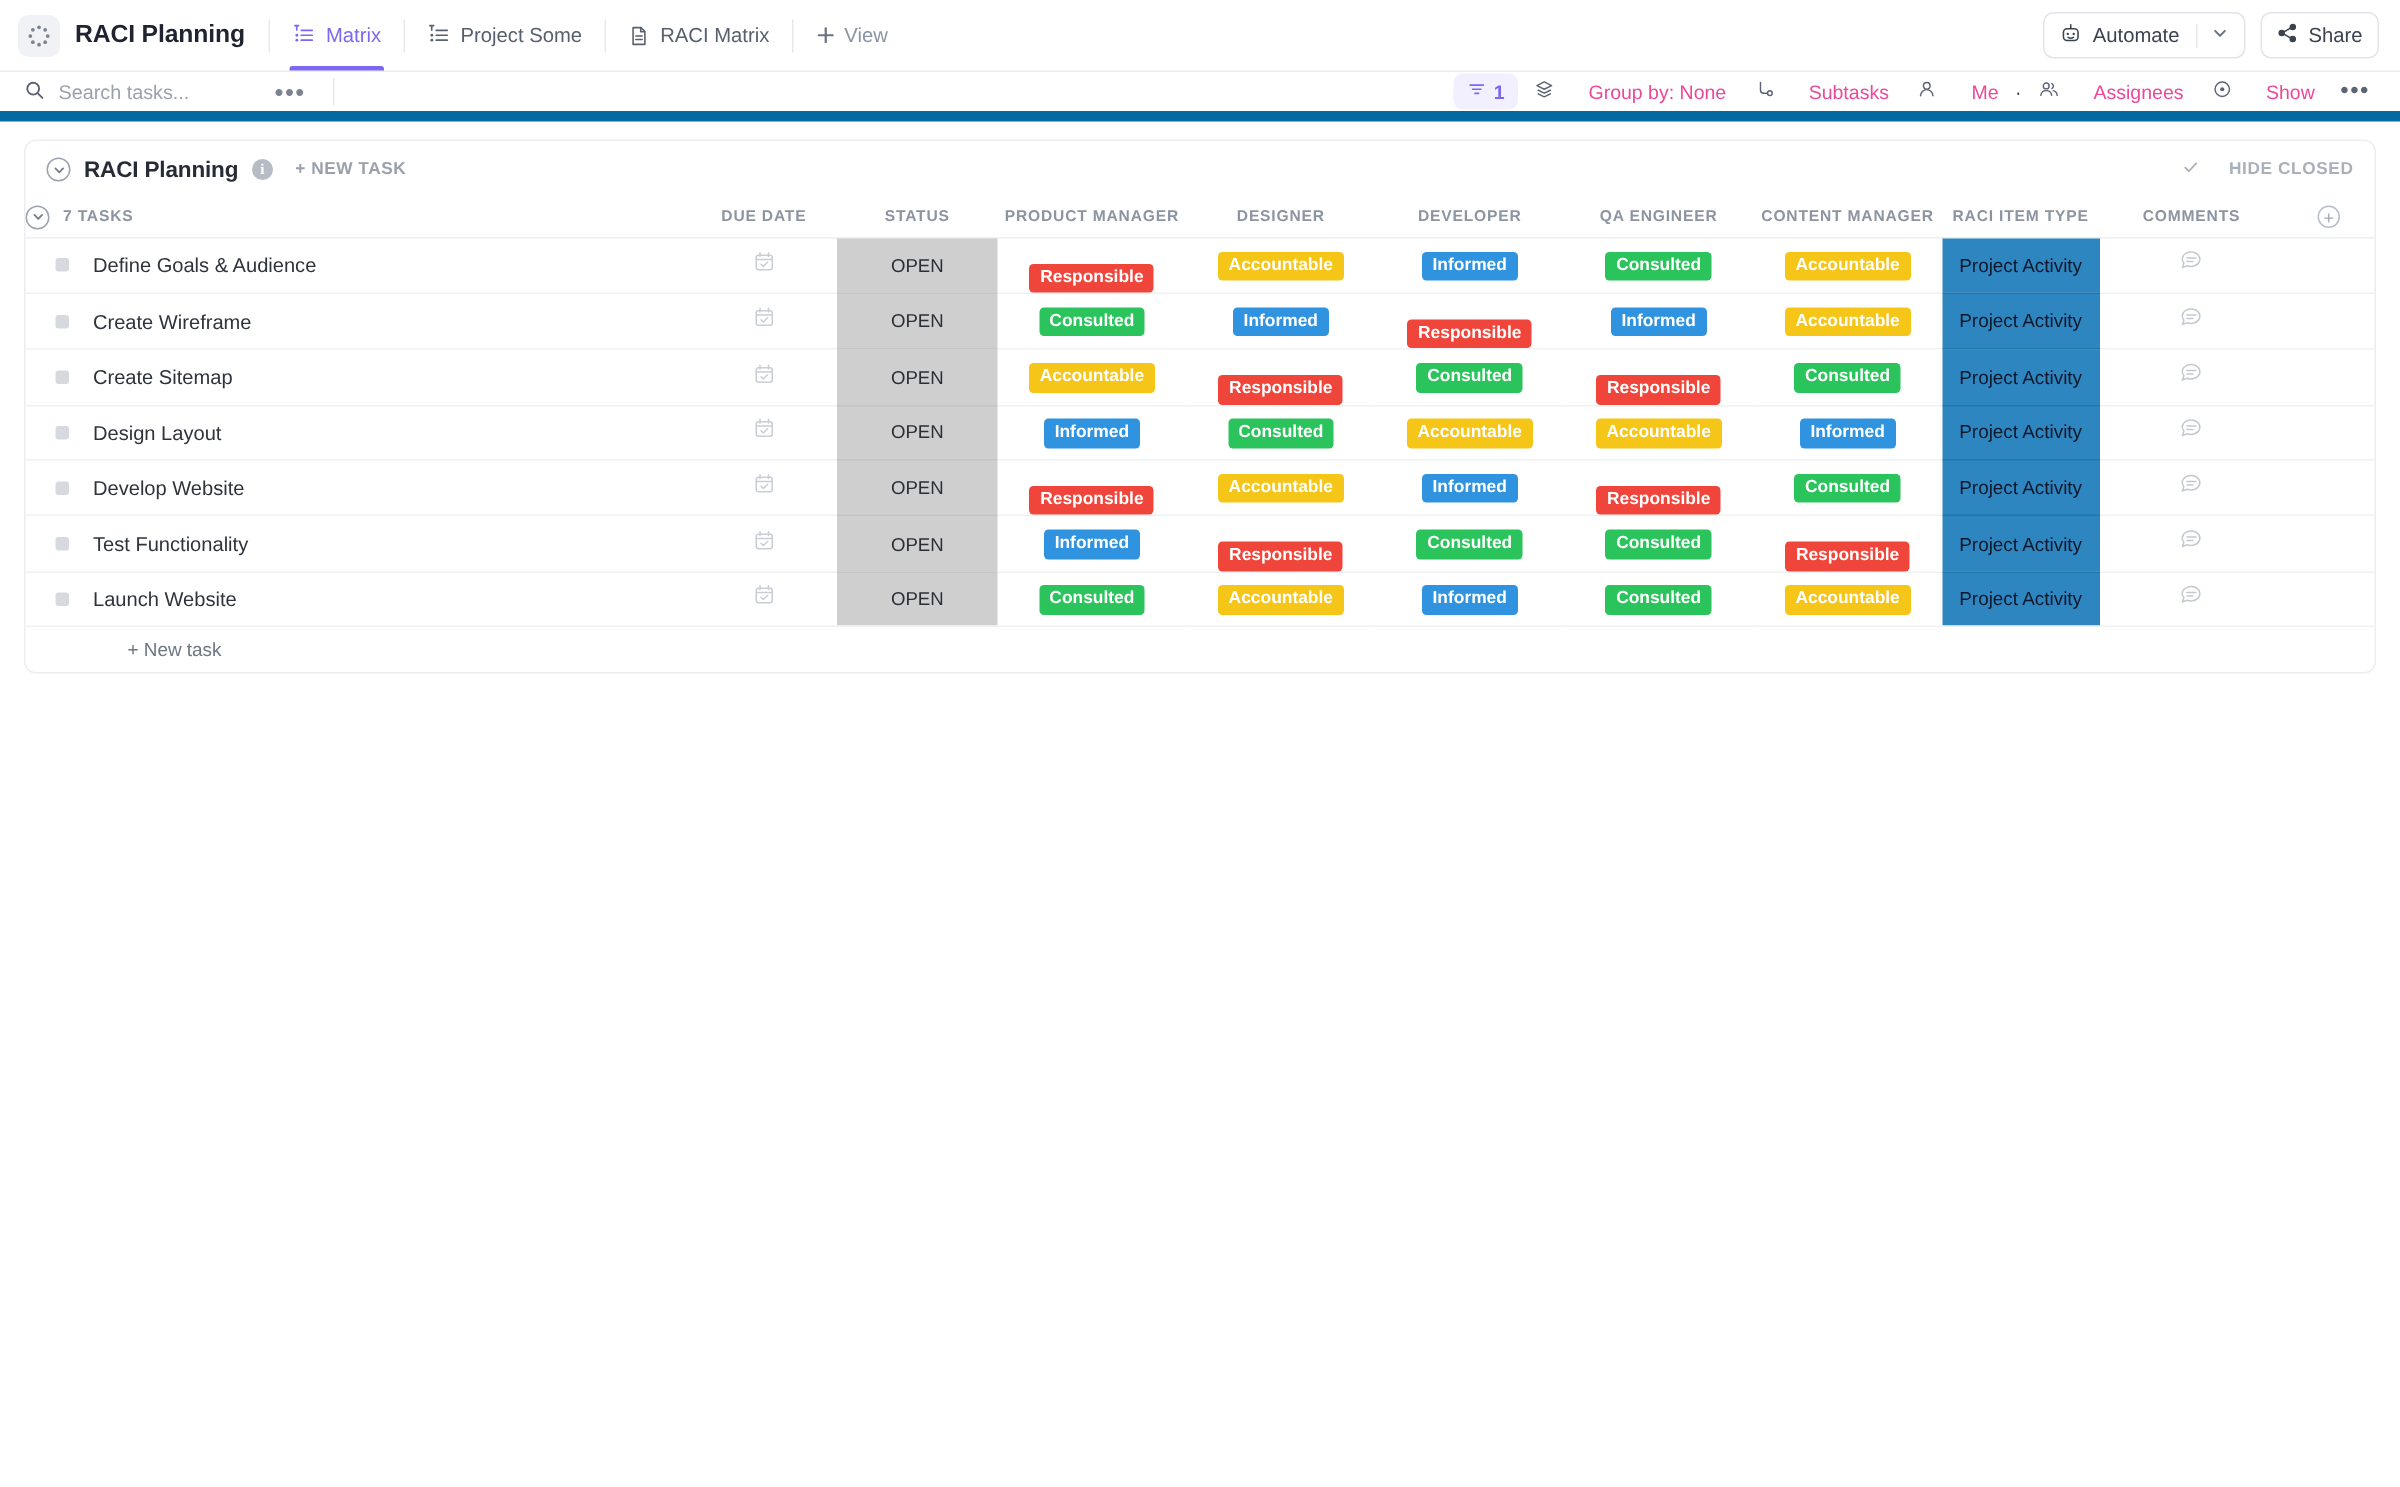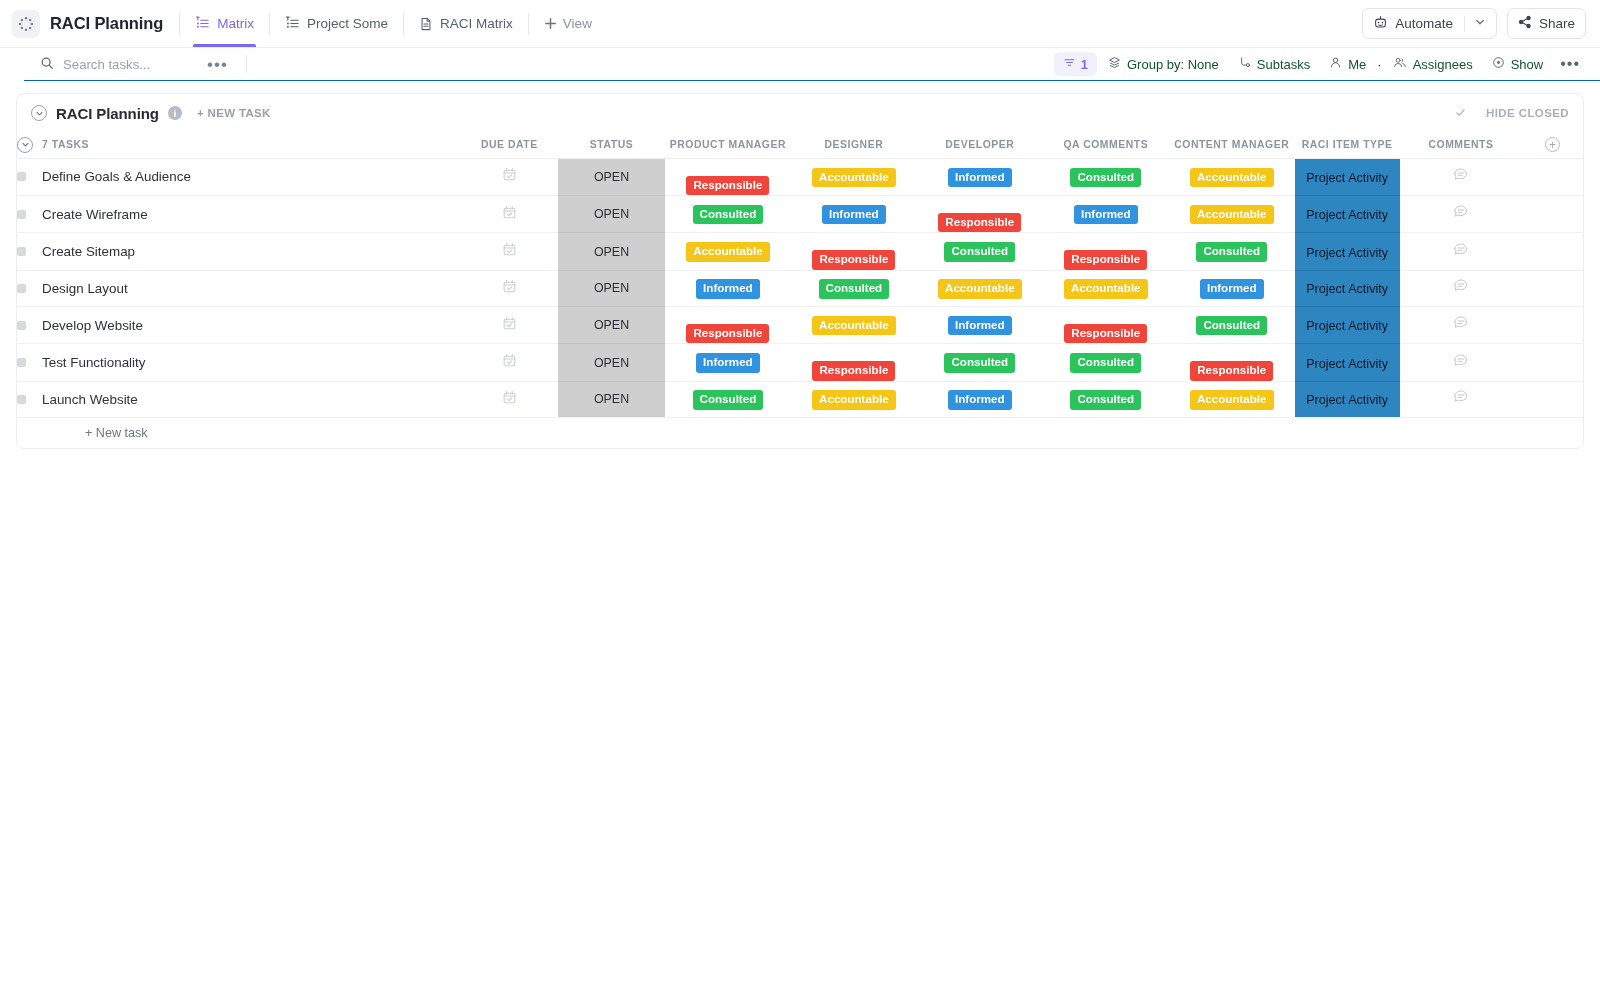--- a/index.html
+++ b/index.html
@@ -64,46 +64,45 @@
     font-size: 13.5px; color: #3b4250; background: #fff;
     cursor: pointer; white-space: nowrap;
   }
   .btn-outline .vdiv { width: 1px; height: 16px; background: #e5e7ec; margin: 0 2px 0 4px; }
   .chev { color: #6b7280; }
 
   
   .filterbar {
     height: 33px;
     display: flex; align-items: center;
-    border-bottom: 1px solid #0369a1;
+    border-bottom: 7px solid #0369a1;
     padding: 0 14px 0 16px;
     background: #fff;
     font-size: 13px;
-    margin-left: 24px;
   }
   .search-wrap { display: flex; align-items: center; gap: 9px; }
   .search-input {
     border: none; outline: none; background: transparent;
     font-family: "Liberation Sans", sans-serif;
     font-size: 13.2px; color: #3b4250; width: 140px;
   }
   .search-input::placeholder { color: #9aa1ad; }
   .dots {
     color: #7b8393; font-size: 17px; letter-spacing: 1px;
     padding: 0 4px; cursor: pointer; line-height: 1;
   }
   .fbar-div { width: 1px; height: 18px; background: #e7e8ed; margin-left: 14px; }
 
   .filterbar-right {
     margin-left: auto; display: flex; align-items: center; gap: 3px;
   }
   .fchip {
-    display: flex; align-items: center; gap: 6px;
+    display: flex; align-items: center; gap: 23px;
     height: 24px; padding: 0 8px; border-radius: 6px;
-    color: #14532d; font-size: 13px; cursor: pointer; white-space: nowrap;
+    color: #ec4899; font-size: 13px; cursor: pointer; white-space: nowrap;
   }
   .fchip.count {
     background: #f2f0fe; color: #7b68ee; gap: 5px; font-weight: 600;
     padding: 0 9px;
   }
   .fchip-dots { color: #5b6474; font-size: 16px; letter-spacing: 1px; padding: 0 6px; cursor: pointer; }
 
   
   .content { padding: 0 16px; background: #fff; }
   .board {
@@ -170,21 +169,21 @@
     border: 1.3px solid #b8bec8; color: #a3aab5;
     display: inline-flex; align-items: center; justify-content: center;
     font-size: 12px; line-height: 1; font-weight: 400;
   }
 
   tbody tr { height: 36px; }
   tbody td { border-bottom: 1px solid #f0f1f4; vertical-align: middle; }
   tbody tr:last-child td { border-bottom: 1px solid #f0f1f4; }
 
   td.c-name { padding-left: 14px; }
-  .name-cell { display: flex; align-items: center; gap: 16px; }
+  .name-cell { display: flex; align-items: center; gap: 16px; margin-left: 20px; }
   .task-sq {
     width: 9px; height: 9px; border-radius: 2px;
     background: #d6d9de; flex: none;
   }
   .task-name { font-size: 13.4px; color: #2e333c; white-space: nowrap; }
 
   td.c-due { text-align: center; }
   td.c-status {
     background: #cfcfcf;
     text-align: center;
@@ -483,21 +482,21 @@
                 </svg>
               </span>
               <span class="h-tasks">7 TASKS</span>
             </span>
           </th>
           <th>DUE DATE</th>
           <th>STATUS</th>
           <th>PRODUCT MANAGER</th>
           <th>DESIGNER</th>
           <th>DEVELOPER</th>
-          <th>QA COMMENTS</th>
+          <th>QA ENGINEER</th>
           <th>CONTENT MANAGER</th>
           <th>RACI ITEM TYPE</th>
           <th>COMMENTS</th>
           <th>
             <span class="plus-circle">+</span>
           </th>
         </tr>
       </thead>
       <tbody id="rows-body">
           <tr>

